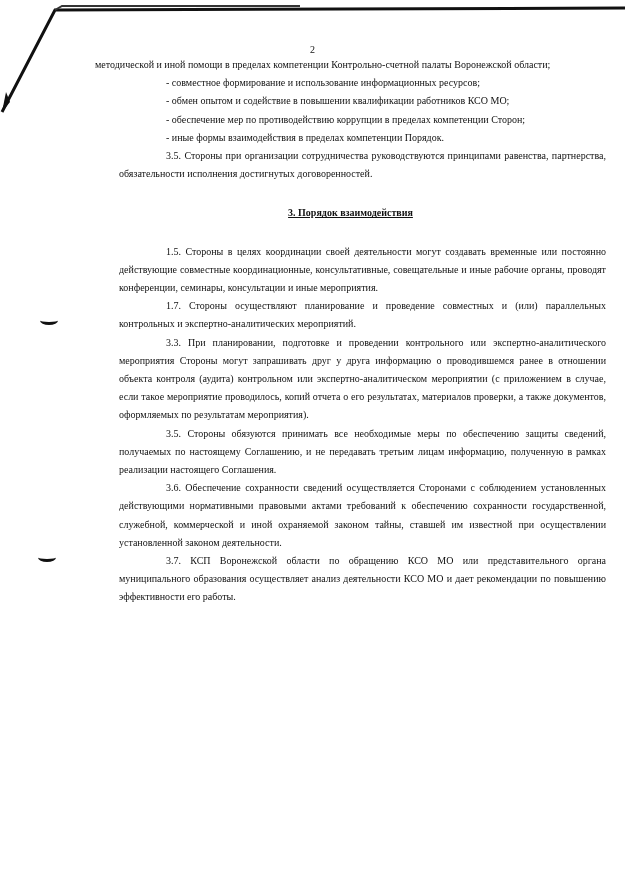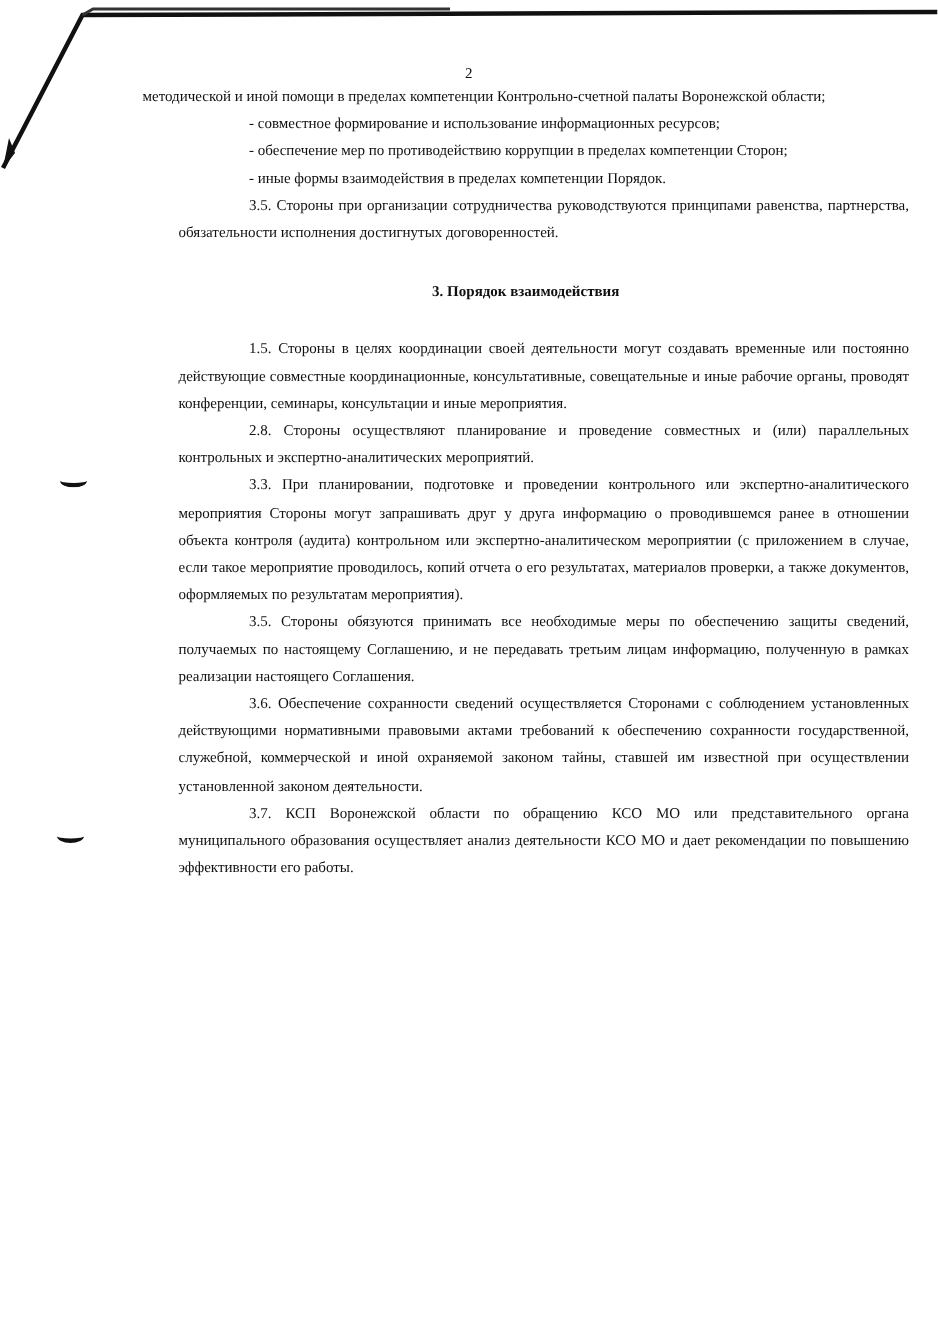--- a/index.html
+++ b/index.html
@@ -4,41 +4,42 @@
 <style>
   html, body { margin:0; padding:0; background:#ffffff; }
   body { width:625px; height:880px; position:relative; overflow:hidden;
          font-family:"Liberation Serif", serif; color:#111; }
   .corner { position:absolute; left:0; top:0; width:625px; height:120px; }
   .scan-mark { position:absolute; width:18px; height:6px; border-bottom:3px solid #111; border-radius:0 0 50% 50%; }
   .page-num { position:absolute; top:44px; left:0; width:625px; text-align:center; font-size:10px; }
   .text { position:absolute; left:95px; width:511px; top:56px; font-size:10px; line-height:18.2px; }
   .p { text-align:justify; margin:0; }
   .ind { text-indent:47px;margin-left:24px; }
-  .heading { text-align:center; font-weight:bold; margin:21px 0 20px 0; }
+  .heading { text-align:center; font-weight:bold; margin:21px 0 20px 0;text-decoration:underline; }
 </style>
 </head>
 <body>
 
 <svg class="corner" viewBox="0 0 625 120">
   <path d="M2 112 L55 10 L625 8" fill="none" stroke="#111" stroke-width="3"></path>
   <path d="M55 10 L62 6 L300 6" fill="none" stroke="#333" stroke-width="2"></path>
   <path d="M2 112 L6 92 L10 102 Z" fill="#111"></path>
 </svg>
 <div class="scan-mark" style="left:40px;top:316px;"></div>
 <div class="scan-mark" style="left:38px;top:553px;"></div>
 
 <div class="page-num">2</div>
 
 <div class="text">
   <p class="p">методической и иной помощи в пределах компетенции Контрольно-счетной палаты Воронежской области;</p>
   <p class="p ind">-  совместное формирование и использование информационных ресурсов;</p>
+  <p class="p ind">-  обмен опытом и содействие в повышении квалификации работников КСО МО;</p>
   <p class="p ind">- обеспечение мер по противодействию коррупции в пределах компетенции Сторон;</p>
   <p class="p ind">- иные формы взаимодействия в пределах компетенции Порядок.</p>
   <p class="p ind">3.5. Стороны при организации сотрудничества руководствуются принципами равенства, партнерства, обязательности исполнения достигнутых договоренностей.</p>
   <p class="p heading">3.   Порядок взаимодействия</p>
   <p class="p ind">1.5.  Стороны в целях координации своей деятельности могут создавать временные или постоянно действующие совместные координационные, консультативные, совещательные и иные рабочие органы, проводят конференции, семинары, консультации и иные мероприятия.</p>
-  <p class="p ind">2.8.  Стороны осуществляют планирование и проведение совместных и (или) параллельных контрольных и экспертно-аналитических мероприятий.</p>
+  <p class="p ind">1.7.  Стороны осуществляют планирование и проведение совместных и (или) параллельных контрольных и экспертно-аналитических мероприятий.</p>
   <p class="p ind">3.3.  При планировании, подготовке и проведении контрольного или экспертно-аналитического мероприятия Стороны могут запрашивать друг у друга информацию о проводившемся ранее в отношении объекта контроля (аудита) контрольном или экспертно-аналитическом мероприятии (с приложением в случае, если такое мероприятие проводилось, копий отчета о его результатах, материалов проверки, а также документов, оформляемых по результатам мероприятия).</p>
   <p class="p ind">3.5.  Стороны обязуются принимать все необходимые меры по обеспечению защиты сведений, получаемых по настоящему Соглашению, и не передавать третьим лицам информацию, полученную в рамках реализации настоящего Соглашения.</p>
   <p class="p ind">3.6.  Обеспечение сохранности сведений осуществляется Сторонами с соблюдением установленных действующими нормативными правовыми актами требований к обеспечению сохранности государственной, служебной, коммерческой и иной охраняемой законом тайны, ставшей им известной при осуществлении установленной законом деятельности.</p>
   <p class="p ind">3.7.  КСП Воронежской области по обращению КСО МО или представительного органа муниципального образования осуществляет анализ деятельности  КСО МО и дает рекомендации по повышению эффективности его работы.</p>
 </div>
 
 </body></html>

